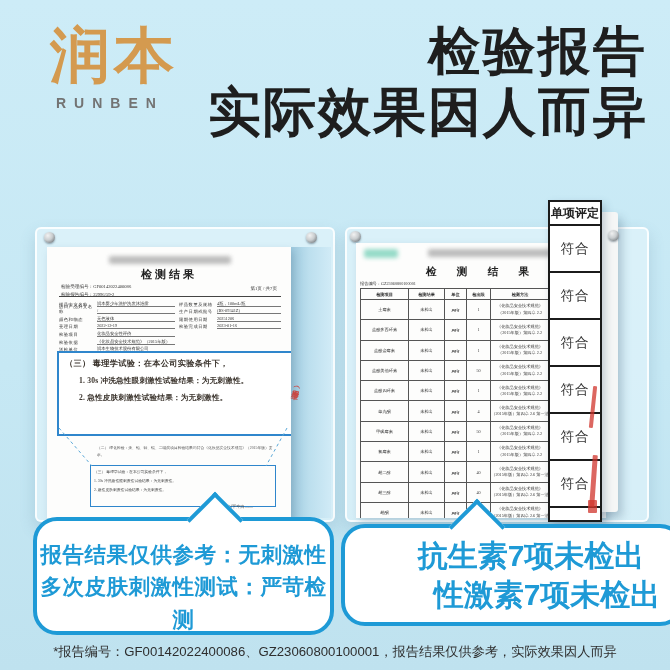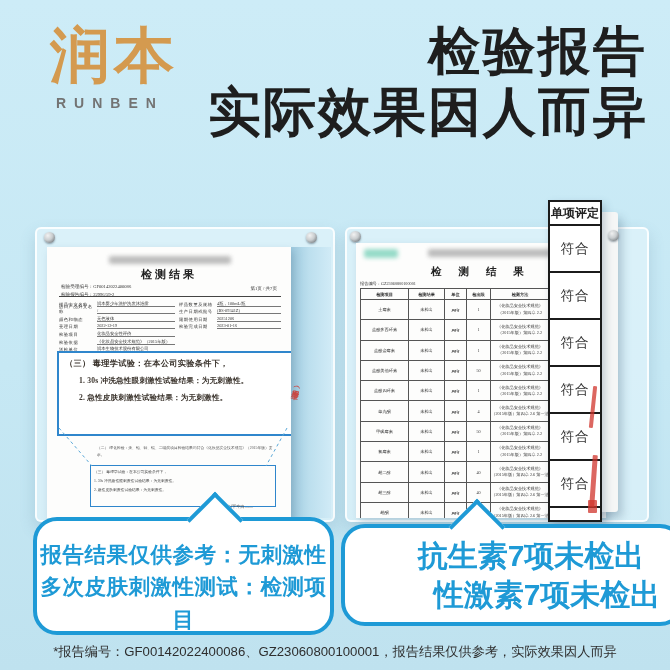--- a/index.html
+++ b/index.html
@@ -56,21 +56,21 @@
             font-family:"Liberation Serif",serif;}
   .minibox{left:43px;top:218px;width:178px;height:36px;border:1.5px solid #2f86cc;
            padding:2px 3px;font-size:3.8px;color:#444;line-height:2.4;
            font-family:"Liberation Serif",serif;}
   .blanknote{right:38px;top:257px;font-size:4.2px;color:#444;font-family:"Liberation Serif",serif;}
   .stamp-left{left:292px;top:383px;color:#d0342c;font-size:7.5px;font-weight:700;
               writing-mode:vertical-rl;transform:rotate(14deg);opacity:.85;letter-spacing:1px;}
 
   
   .doc-title-r{left:0;right:0;top:22px;text-align:center;font-size:10.5px;font-weight:700;
-               letter-spacing:7px;color:#222;font-family:Liberation Sans, sans-serif;}
+               letter-spacing:7px;color:#222;font-family:Liberation Mono, monospace;}
   .report-no{left:4px;top:38px;font-size:4.2px;color:#333;font-family:"Liberation Serif",serif;}
   table.rt{position:absolute;left:4px;top:45px;width:189px;border-collapse:collapse;
            font-family:"Liberation Serif",serif;table-layout:fixed;}
   table.rt th,table.rt td{border:.5px solid #555;text-align:center;vertical-align:middle;
            padding:0;color:#333;overflow:hidden;}
   table.rt th{font-size:4.2px;font-weight:700;height:10px;}
   table.rt td{font-size:4.2px;height:19.3px;}
   td.meth{font-size:3.3px;line-height:1.5;color:#444;}
   td.unit{font-weight:700;font-style:italic;}
 
@@ -346,21 +346,21 @@
       <div class="strip-c">符合</div>
     </div>
 </div>
 <div class="abs redmark" style="left:591px;top:386px;width:4px;height:42px;transform:rotate(6deg);"></div>
 <div class="abs redmark" style="left:591px;top:455px;width:5px;height:52px;transform:rotate(4deg);"></div>
 <div class="abs redmark" style="left:588px;top:500px;width:9px;height:13px;"></div>
 
 <div class="abs badge badge-left">
   <div class="notch" style="left:158px;top:-21px;"></div>
   <div style="position:relative;z-index:2;">报告结果仅供参考：无刺激性</div>
-  <div style="position:relative;z-index:2;">多次皮肤刺激性测试：检测项目</div>
+  <div style="position:relative;z-index:2;">多次皮肤刺激性测试：严苛检测</div>
 </div>
 
 <div class="abs badge badge-right">
   <div class="notch" style="left:112px;top:-21px;"></div>
   <div style="position:relative;z-index:2;">抗生素7项未检出</div>
   <div style="position:relative;z-index:2;margin-left:32px;">性激素7项未检出</div>
 </div>
 
 <div class="abs footer">*报告编号：GF00142022400086、GZ23060800100001，报告结果仅供参考，实际效果因人而异</div>
 

